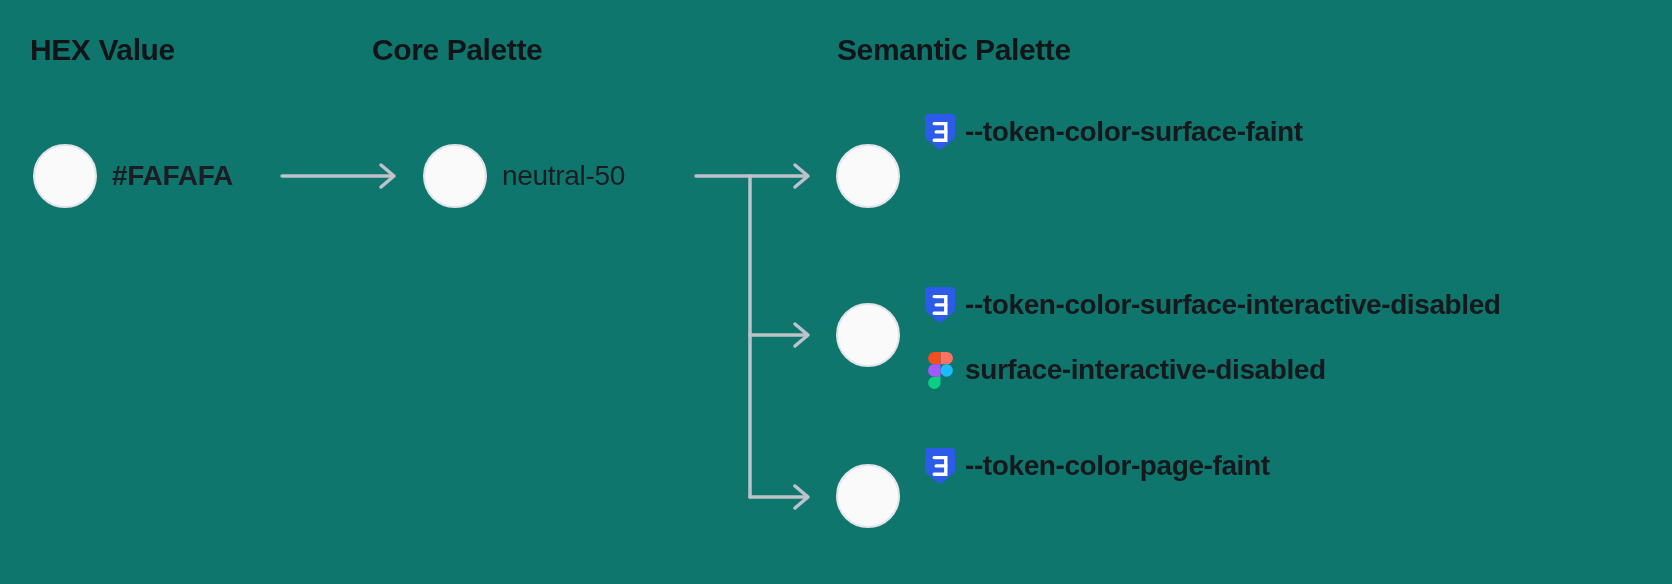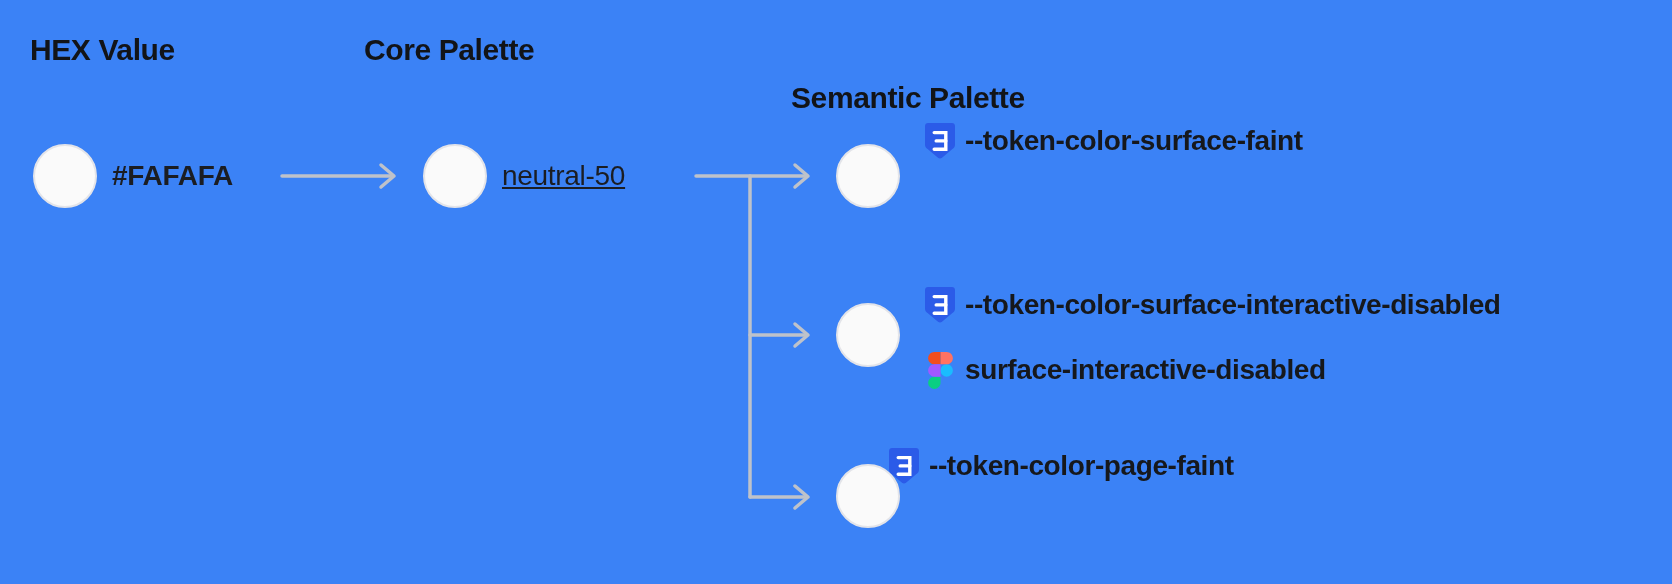--- a/index.html
+++ b/index.html
@@ -1,33 +1,33 @@
 <!DOCTYPE html>
 <html><head>
 <meta charset="utf-8">
 <style>
   html,body{margin:0;padding:0;background:#ffffff;}
   .stage{
     position:relative;
     width:1672px;height:584px;
-    background:#3b82f6;
+    background:#0f766e;
     font-family:"Liberation Sans","DejaVu Sans",sans-serif;
     color:#16181C;
     overflow:hidden;
   }
   .col-header{
     position:absolute;top:33px;
     font-size:30px;font-weight:700;
     letter-spacing:-0.4px;
     color:#121418;
     white-space:nowrap;
   }
   .hdr-hex{left:30px;}
-  .hdr-core{left:364px;}
-  .hdr-semantic{left:791px;margin-top:48px;}
+  .hdr-core{left:372px;}
+  .hdr-semantic{left:837px;}
 
   .connector-svg{position:absolute;left:0;top:0;}
 
   .swatch{
     position:absolute;
     width:64px;height:64px;
     border-radius:50%;
     background:#FAFAFA;
     border:2px solid #E3E4E9;
     box-sizing:border-box;
@@ -82,24 +82,24 @@
 
       <path d="M750 497 H805"></path>
       <path d="M795 486 L808 497 L795 508"></path>
     </g>
   </svg>
 
   <div class="swatch" style="left: 33px; top: 144px; background: rgb(250, 250, 250); border-color: rgb(227, 228, 233);"></div>
   <div class="node-label" style="left:112px;top:159px;font-weight:bold;">#FAFAFA</div>
 
   <div class="swatch" style="left: 423px; top: 144px; background: rgb(250, 250, 250); border-color: rgb(227, 228, 233);"></div>
-  <div class="node-label" style="left:502px;top:159px;text-decoration:underline;">neutral-50</div>
+  <div class="node-label" style="left:502px;top:159px;">neutral-50</div>
 
   <div class="swatch" style="left: 836px; top: 144px; background: rgb(250, 250, 250); border-color: rgb(227, 228, 233);"></div>
-  <div class="sem-line" style="left:925px;top:122px;">
+  <div class="sem-line" style="left:925px;top:113px;">
     <span class="icon-box">
       <svg width="30" height="36" viewBox="0 0 30 36">
         <path fill="#2B5BE8" d="M3 0h24c1.7 0 3 1.3 3 3v18.6c0 1.9-1 3.6-2.6 4.5L16.7 35c-1 .6-2.4.6-3.4 0L2.6 26.1C1 25.2 0 23.5 0 21.6V3C0 1.3 1.3 0 3 0z"></path>
         <g stroke="#ffffff" stroke-width="3.4" fill="none" stroke-linecap="round">
           <path d="M9.2 9.6 H20.8 V26.2 H9.2"></path>
           <path d="M11.2 17.9 H20.8"></path>
         </g>
       </svg>
     </span>
     <span class="sem-text">--token-color-surface-faint</span>
@@ -125,21 +125,21 @@
         <g stroke="#ffffff" stroke-width="3.4" fill="none" stroke-linecap="round">
           <path d="M9.2 9.6 H20.8 V26.2 H9.2"></path>
           <path d="M11.2 17.9 H20.8"></path>
         </g>
       </svg>
     </span>
     <span class="sem-text">--token-color-surface-interactive-disabled</span>
   </div>
 
   <div class="swatch" style="left: 836px; top: 464px; background: rgb(250, 250, 250); border-color: rgb(227, 228, 233);"></div>
-  <div class="sem-line" style="left:889px;top:447px;">
+  <div class="sem-line" style="left:925px;top:447px;">
     <span class="icon-box">
       <svg width="30" height="36" viewBox="0 0 30 36">
         <path fill="#2B5BE8" d="M3 0h24c1.7 0 3 1.3 3 3v18.6c0 1.9-1 3.6-2.6 4.5L16.7 35c-1 .6-2.4.6-3.4 0L2.6 26.1C1 25.2 0 23.5 0 21.6V3C0 1.3 1.3 0 3 0z"></path>
         <g stroke="#ffffff" stroke-width="3.4" fill="none" stroke-linecap="round">
           <path d="M9.2 9.6 H20.8 V26.2 H9.2"></path>
           <path d="M11.2 17.9 H20.8"></path>
         </g>
       </svg>
     </span>
     <span class="sem-text">--token-color-page-faint</span>

